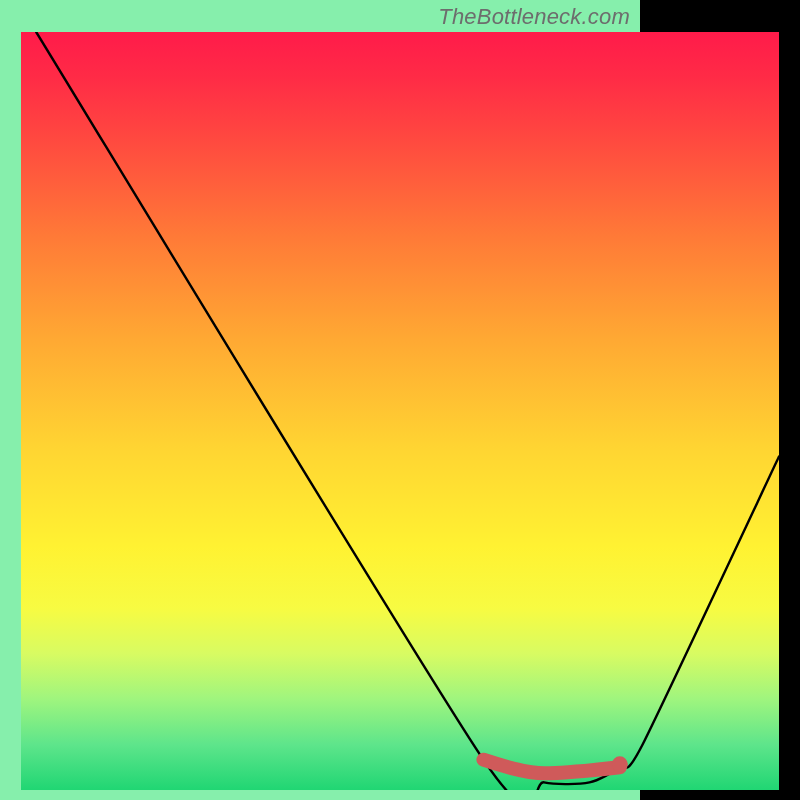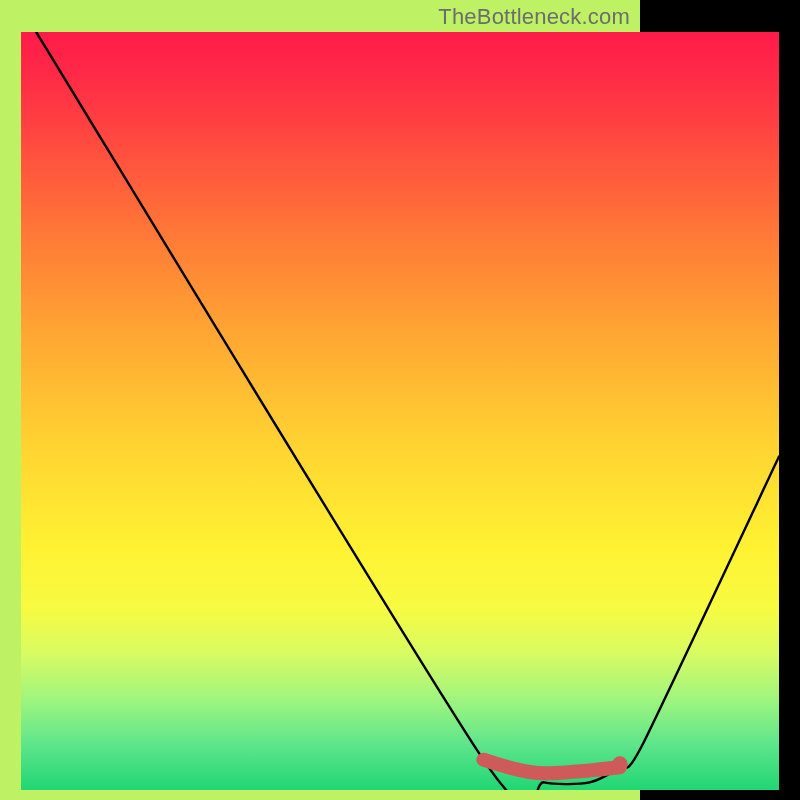--- a/index.html
+++ b/index.html
@@ -8,21 +8,22 @@
     width: 800px;
     height: 800px;
     background: #000;
     overflow: hidden;
     font-family: Arial, Helvetica, sans-serif;
   }
   .outer {
     position: relative;
     width: 640px;
     height: 800px;
-    background: #bef264;
+    background: #86efac;
+    font-style: italic;
   }
   .attribution {
     position: absolute;
     top: 4px;
     right: 10px;
     color: #6d6d6d;
     font-size: 22px;
     font-weight: 500;
     letter-spacing: 0.2px;
   }

